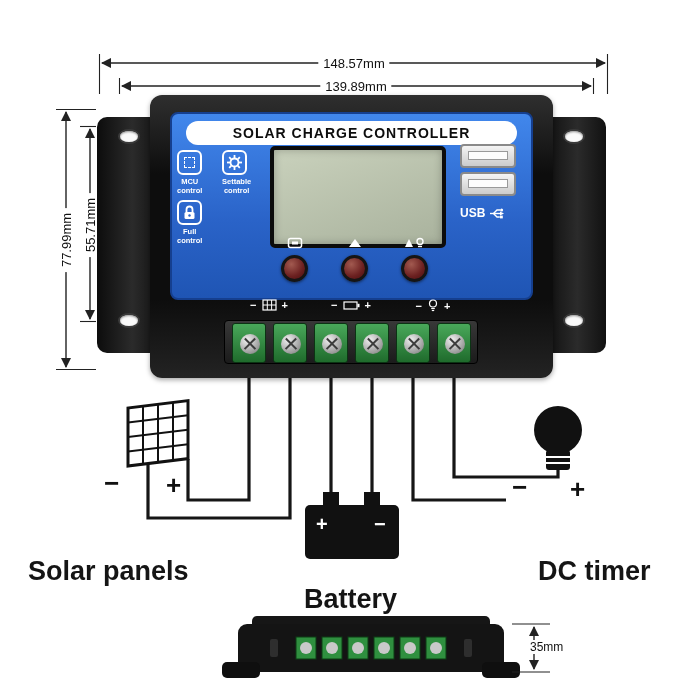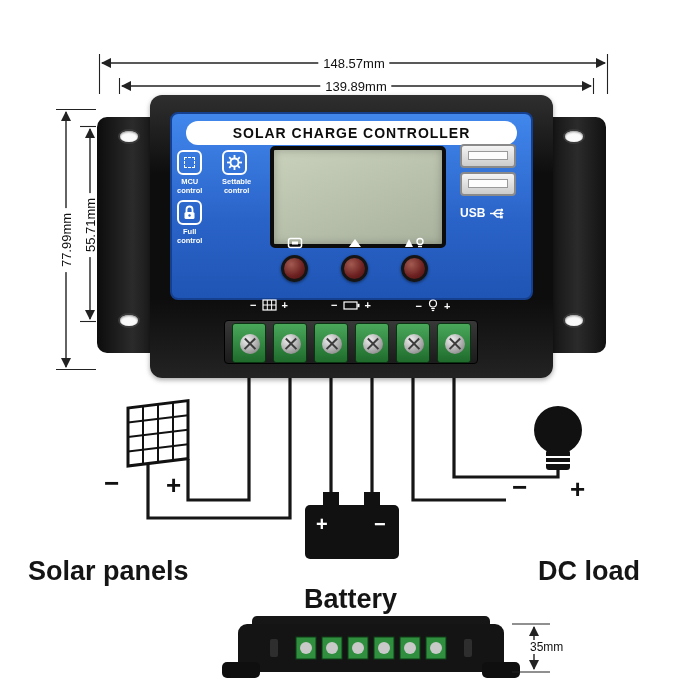--- a/index.html
+++ b/index.html
@@ -333,15 +333,15 @@
       </div>
   </div>
 
   <div class="sign s-min">−</div>
   <div class="sign s-plus">+</div>
   <div class="sign l-min">−</div>
   <div class="sign l-plus">+</div>
 
   <div class="biglabel lbl-batt">Battery</div>
   <div class="biglabel lbl-solar">Solar panels</div>
-  <div class="biglabel lbl-load">DC load</div>
+  <div class="biglabel lbl-load">DC timer</div>
 
 </div>
 
 </body></html>

